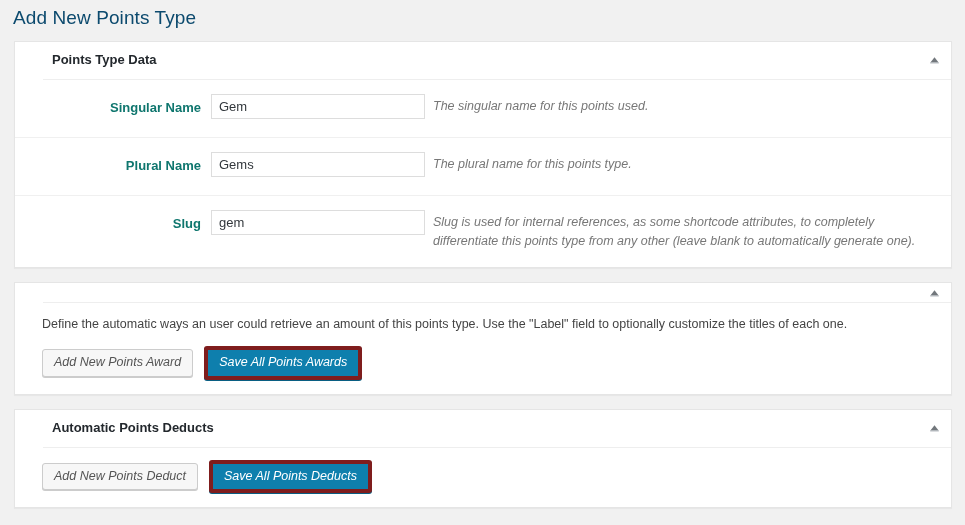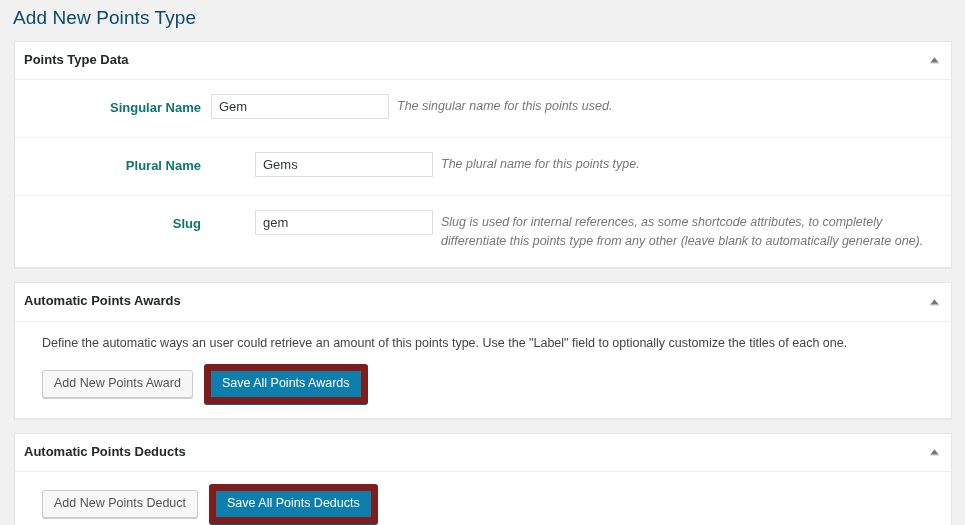--- a/index.html
+++ b/index.html
@@ -31,20 +31,21 @@
     background: #ffffff;
     border: 1px solid #e5e5e5;
     box-shadow: 0 1px 1px rgba(0,0,0,.04);
     margin: 0 13px 14px 14px;
   }
 
   .panel-header {
     position: relative;
     border-bottom: 1px solid #eeeeee;
     padding: 9px 12px 10px 9px;
+    margin-left: 28px;
   }
   .panel-header h3 {
     margin: 0;
     font-size: 13px;
     font-weight: 600;
     color: #23282d;
     line-height: 1.4;
   }
 
   .toggle-indicator {
@@ -57,41 +58,41 @@
     display: flex;
     align-items: center;
     justify-content: center;
     cursor: pointer;
   }
   .toggle-indicator svg { display: block; }
 
   
   .form-table { width: 100%; border-collapse: collapse; }
   .form-table tr + tr > td,
-  .form-table tr + tr > th { border-top: 1px solid #f0f0f0; padding-left: 44px; }
+  .form-table tr + tr > th { border-top: 1px solid #f0f0f0; }
   .form-table th {
     width: 196px;
     text-align: right;
     font-weight: 600;
     font-size: 13px;
     color: #0f766e;
     padding: 20px 10px 20px 23px;
     vertical-align: top;
     line-height: 1.3;
   }
   .form-table td {
     padding: 14px 14px 16px 0;
     vertical-align: top;
   }
   .field-row {
     display: flex;
     align-items: flex-start;
   }
   .field-row input[type="text"] {
-    width: 178px;
+    width: 214px;
     height: 25px;
     padding: 2px 7px;
     border: 1px solid #dddddd;
     background: #ffffff;
     color: #32373c;
     font-family: "Liberation Sans", sans-serif;
     font-size: 13px;
     line-height: 1.2;
     border-radius: 0;
     outline: none;
@@ -121,30 +122,31 @@
 
   .button {
     display: inline-block;
     font-family: "Liberation Sans", sans-serif;
     font-size: 12.5px;
     line-height: 1;
     padding: 6px 11px 7px;
     border-radius: 3px;
     cursor: pointer;
     white-space: nowrap;
+    font-style: italic;
   }
   .button-secondary {
     background: #f7f7f7;
     border: 1px solid #cccccc;
     color: #555555;
     box-shadow: 0 1px 0 #cccccc;
   }
   .button-primary {
     background: #0e7fad;
-    border: 7px solid #7f1d1d;
+    border: 4px solid #7f1d1d;
     color: #ffffff;
     box-shadow: 0 1px 0 #095e82;
   }
 </style>
 </head>
 <body>
 
 <h1 class="page-title">Add New Points Type</h1>
 
 <section class="panel">
@@ -186,21 +188,20 @@
             <span class="desc wide">Slug is used for internal references, as some shortcode attributes, to completely differentiate this points type from any other (leave blank to automatically generate one).</span>
           </div>
         </td>
       </tr>
     </tbody>
   </table>
 </section>
 
 <section class="panel">
   <div class="panel-header">
-    <h3>Automatic Points Awards</h3>
     <span class="toggle-indicator">
       <svg width="11" height="8" viewBox="0 0 11 8" aria-hidden="true">
         <path d="M5.5 1.2 L9.6 6.4 L1.4 6.4 Z" fill="#72777c"></path>
         <path d="M1.2 6.9 H9.8" stroke="#aeb4b9" stroke-width="1.1" fill="none"></path>
       </svg>
     </span>
   </div>
   <div class="panel-body">
     <p class="intro">Define the automatic ways an user could retrieve an amount of this points type. Use the "Label" field to optionally customize the titles of each one.</p>
     <div class="btn-row">

